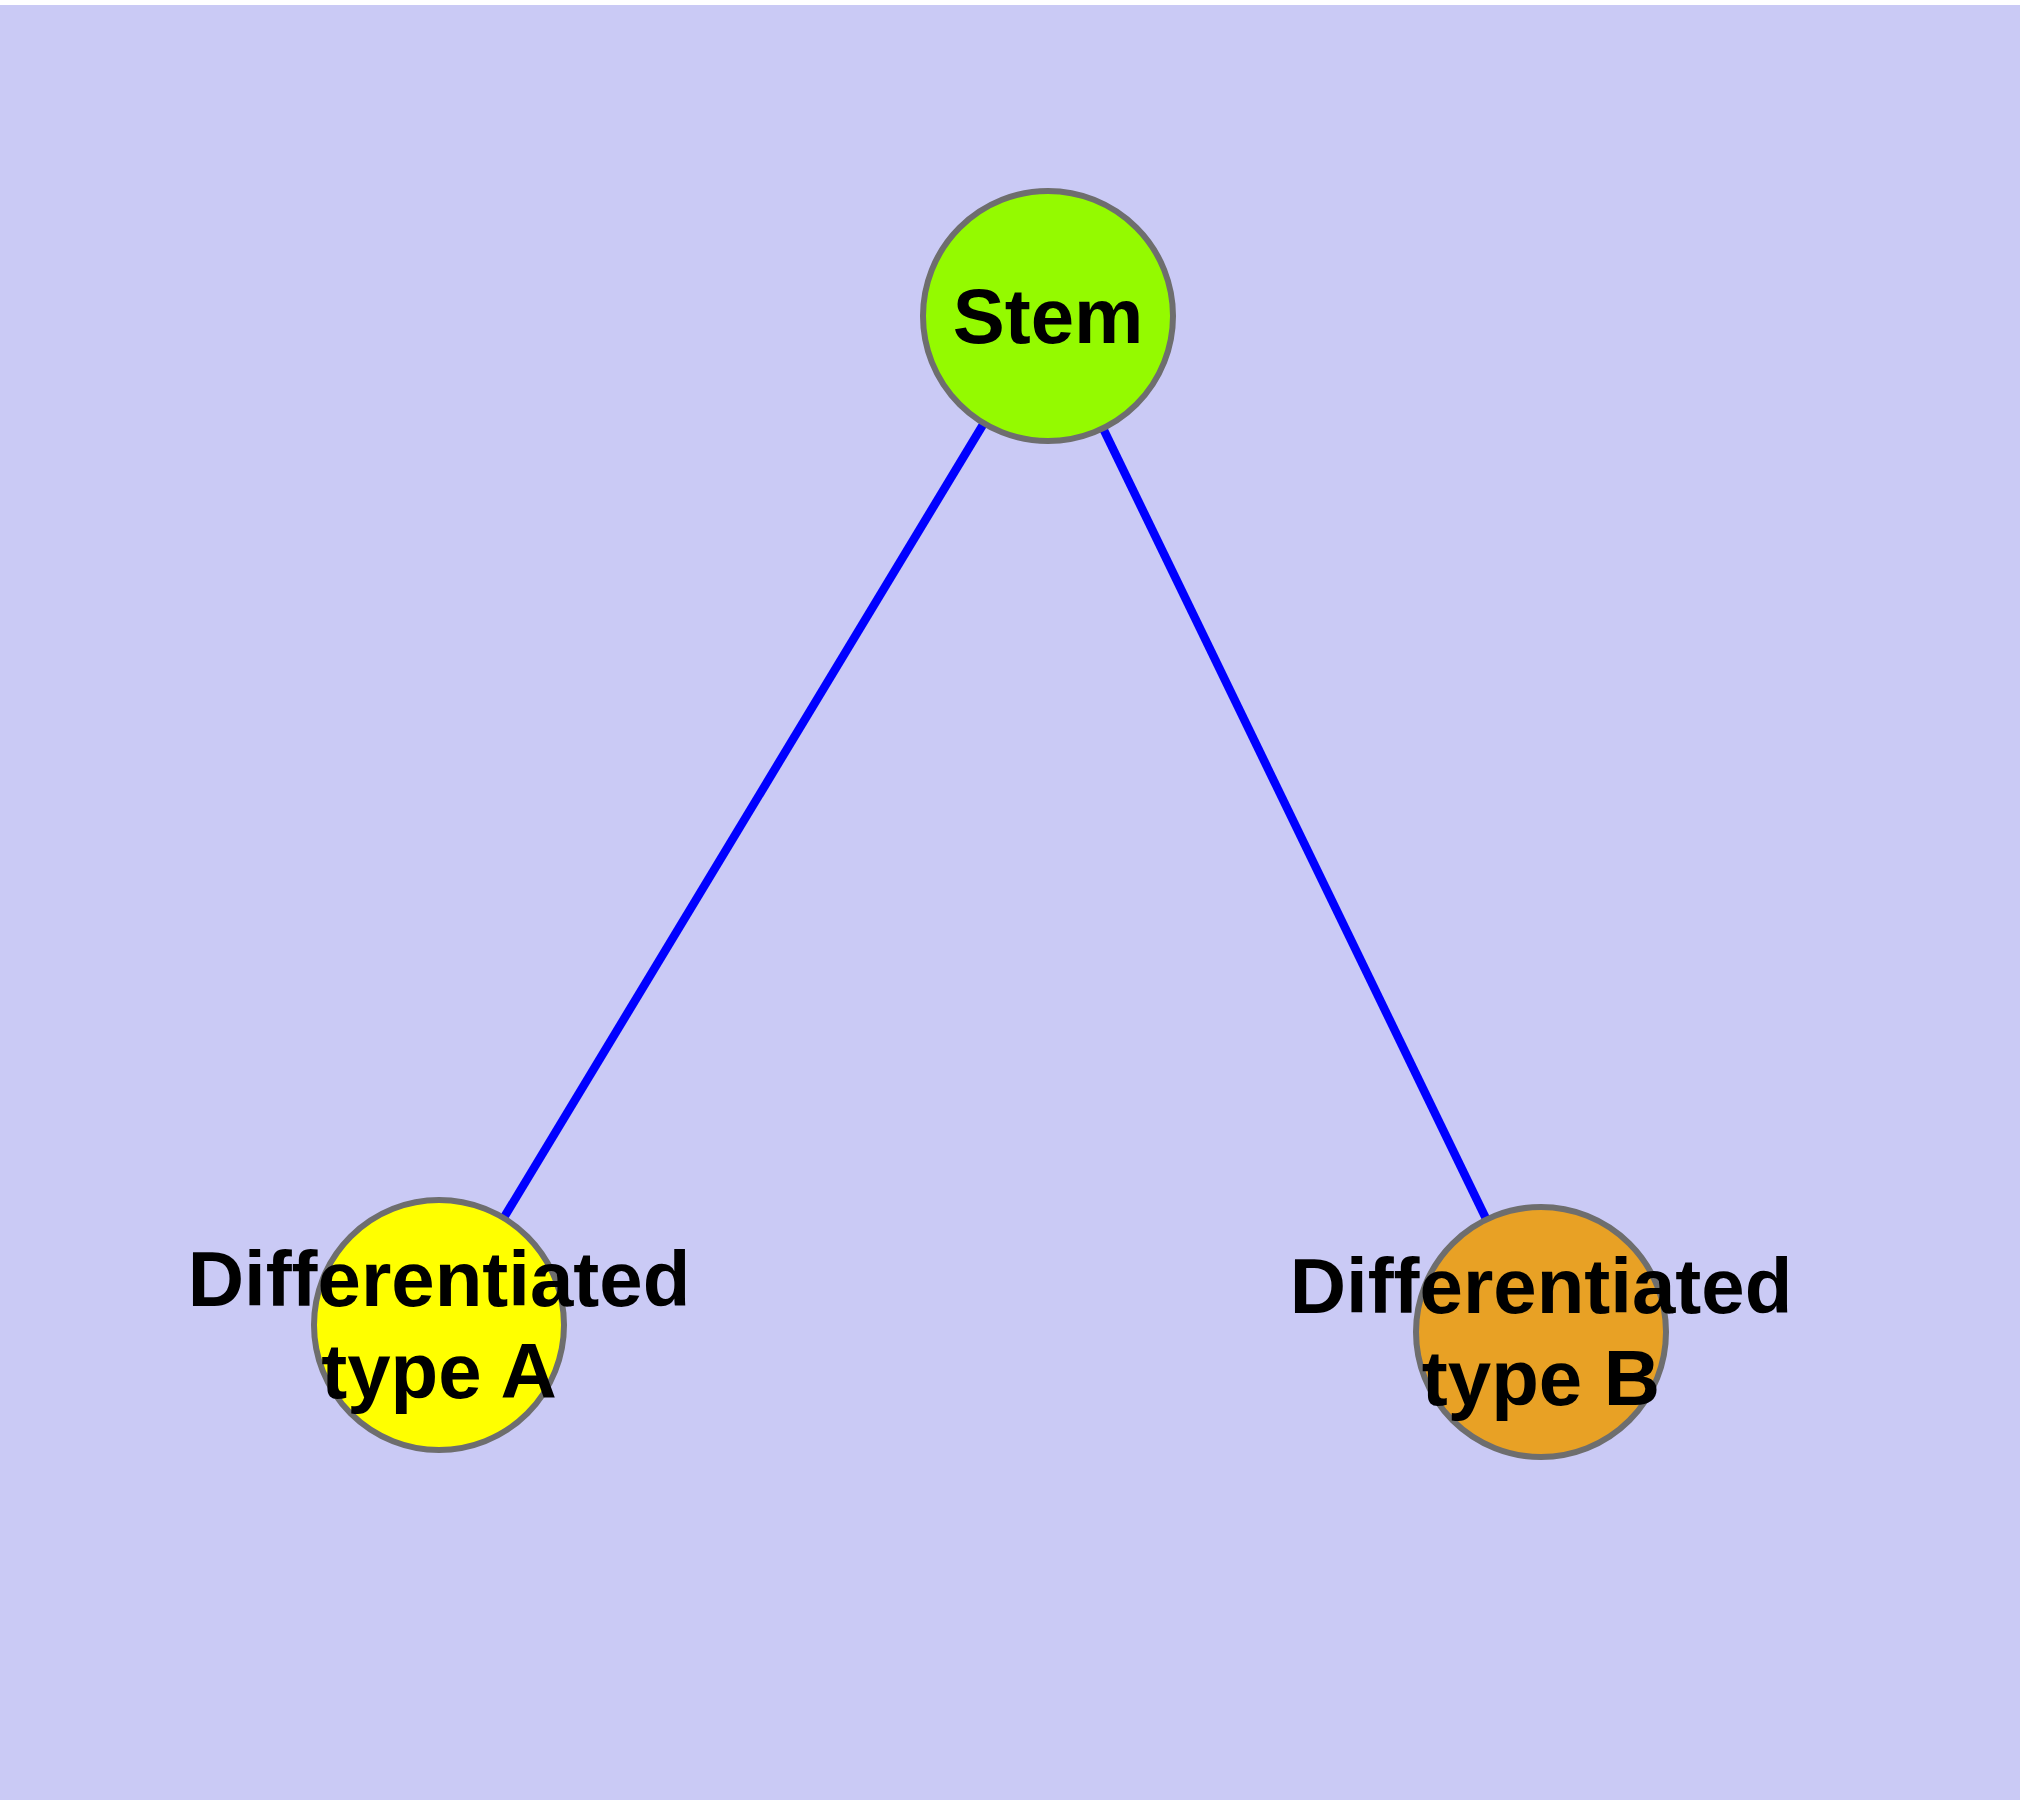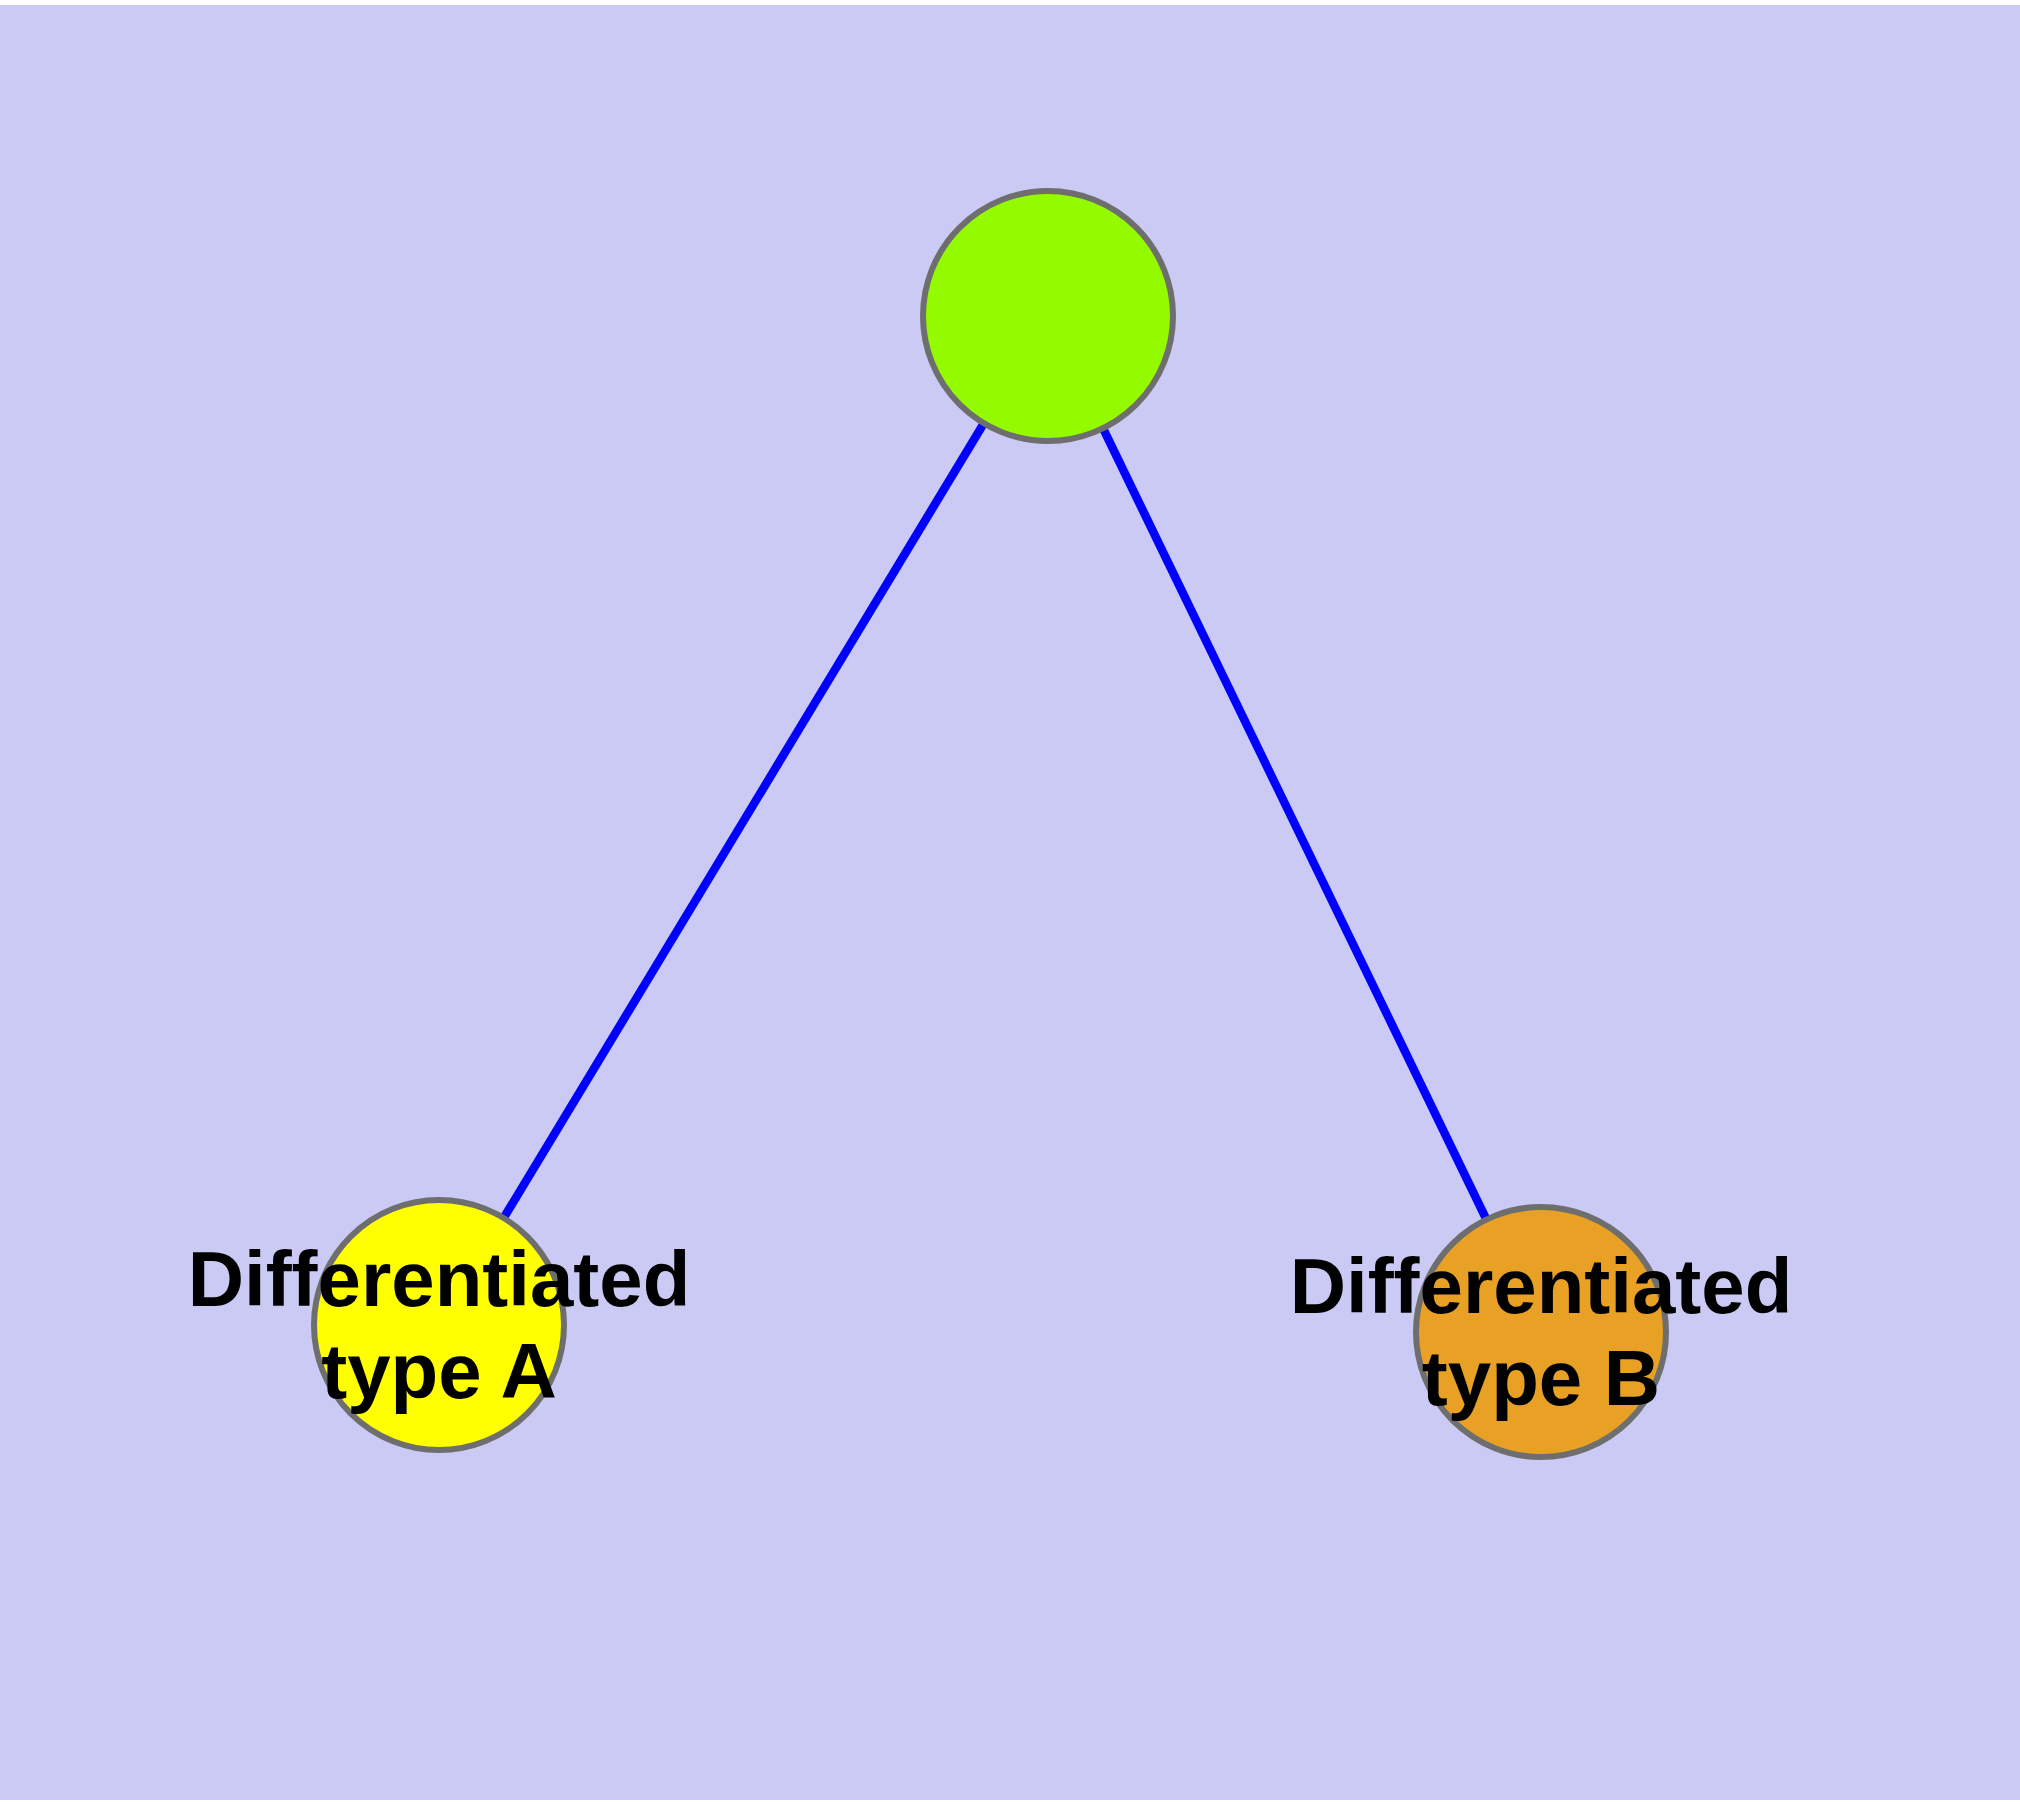--- a/index.html
+++ b/index.html
@@ -63,20 +63,21 @@
     <line x1="1237" y1="367" x2="518" y2="1557" stroke-width="10" stroke="#0000FF"></line>
     <line x1="1237" y1="367" x2="1818" y2="1566" stroke-width="10" stroke="#0000FF"></line>
   </svg>
 
   <div class="node node-stem" style="background-color: rgb(148, 250, 0); border-color: rgb(110, 110, 110);"></div>
 
   <div class="node node-type-a" style="background-color: rgb(255, 255, 0); border-color: rgb(110, 110, 110);"></div>
 
   <div class="node node-type-b" style="background-color: rgb(232, 161, 37); border-color: rgb(110, 110, 110);"></div>
 
+  <div class="node-label label-stem" style="color: rgb(0, 0, 0);">Stem</div>
 
   <div class="node-label label-type-a" style="color: rgb(0, 0, 0);">Differentiated
 type A</div>
 
   <div class="node-label label-type-b" style="color: rgb(0, 0, 0);">Differentiated
 type B</div>
 
 </div>
 
 

